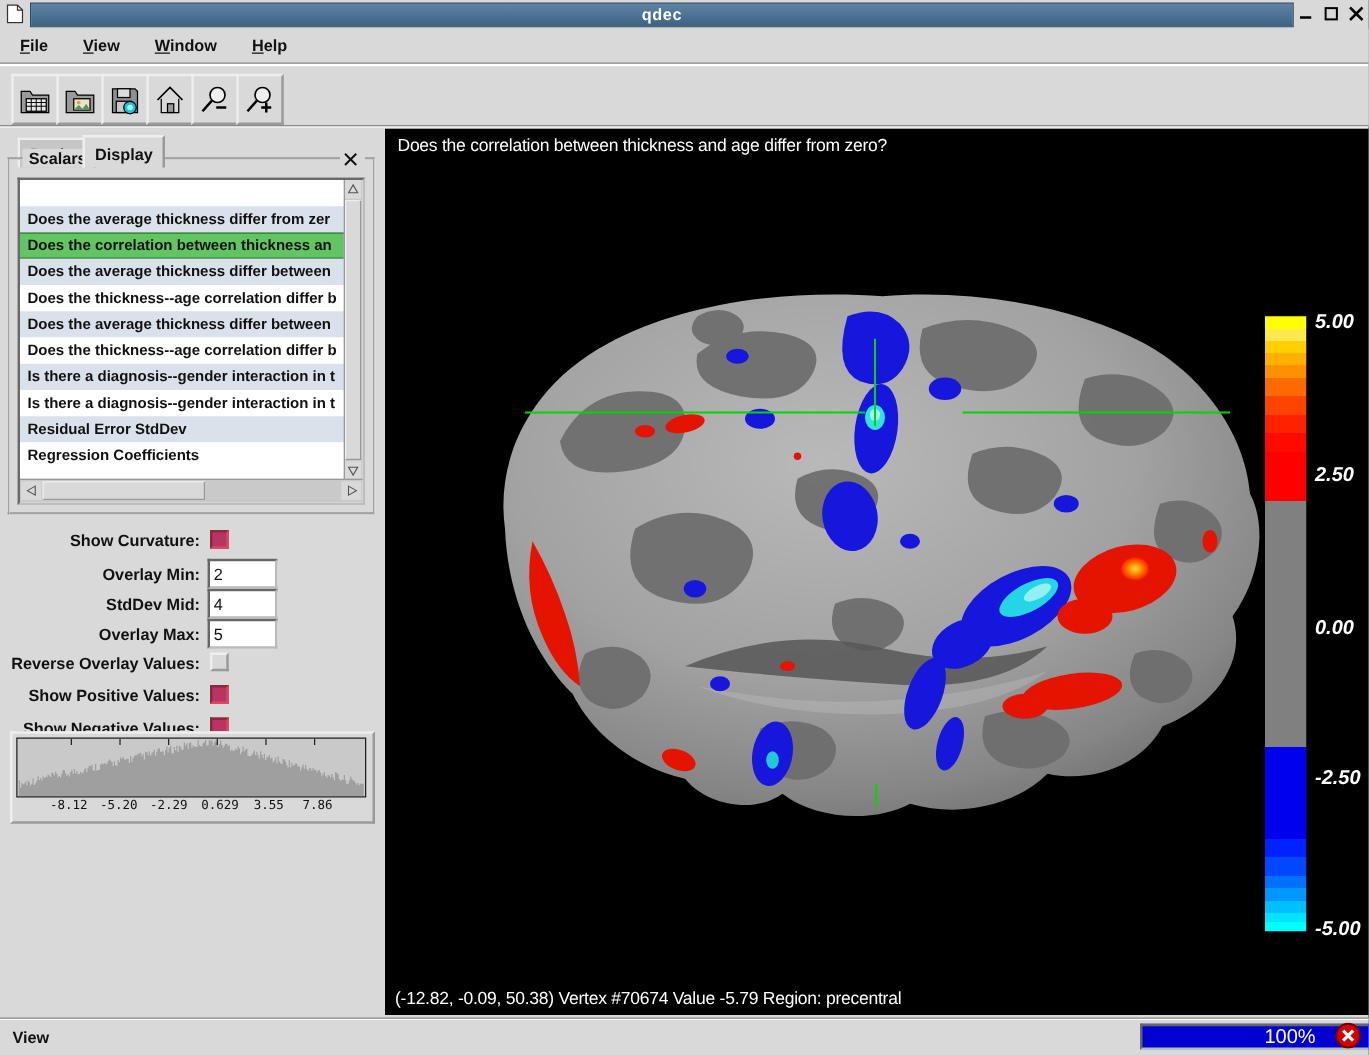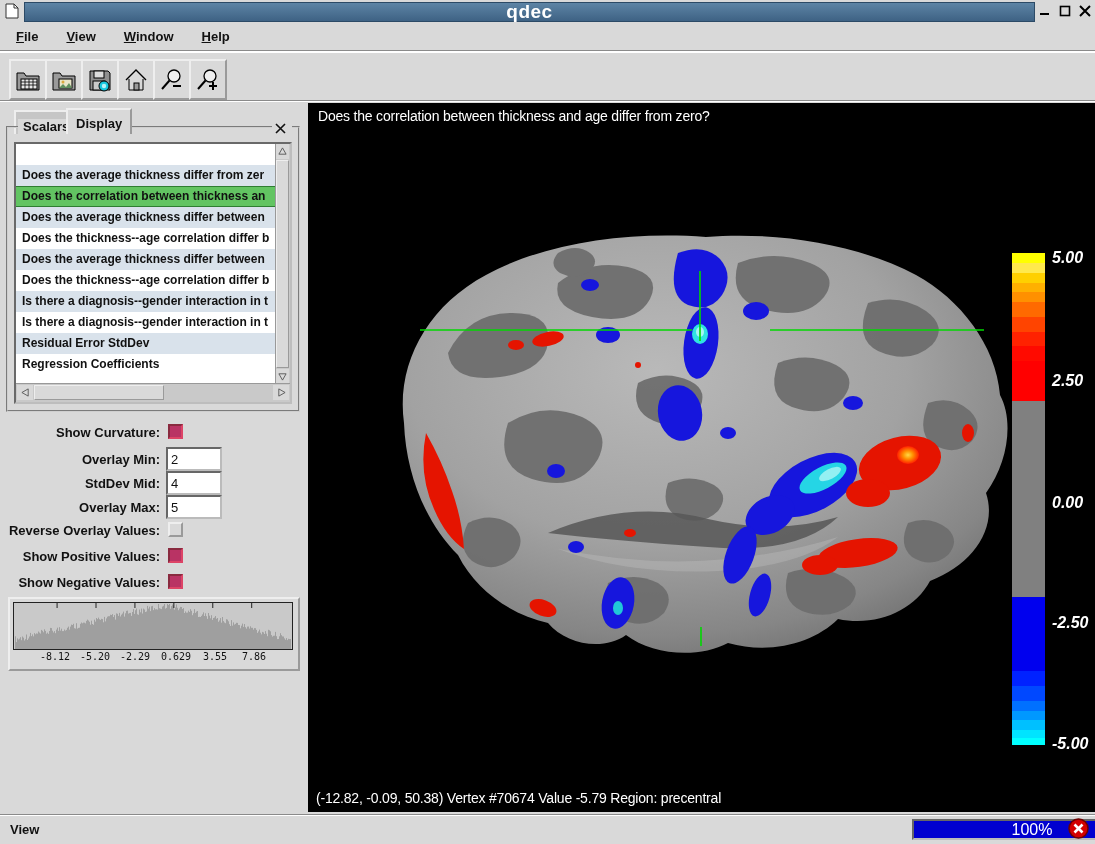--- a/index.html
+++ b/index.html
@@ -3,21 +3,21 @@
 <meta charset="utf-8">
 <style>
   html,body{margin:0;padding:0;background:#555;}
   #app{position:relative;width:1095px;height:844px;background:#d9d9d9;outline:1px solid #1a1a1a;
        font-family:"Liberation Sans",sans-serif;overflow:hidden;}
   
   #titlebar{position:absolute;left:0;top:0;width:1095px;height:22px;background:#d9d9d9;display:flex;align-items:center;}
   #winicon{width:20px;height:20px;margin:1px 2px;display:flex;align-items:center;justify-content:center;}
   #titleblue{flex:1;height:18px;margin-top:1px;background:linear-gradient(#5d84a5,#3e6284);
              border:1px solid #2c4a66;display:flex;align-items:center;justify-content:center;}
-  #titletext{color:#fff;font-weight:bold;font-size:19px;letter-spacing:.5px;}
+  #titletext{color:#fff;font-weight:bold;font-size:13px;letter-spacing:.5px;}
   .winbtn{width:20px;height:20px;display:flex;align-items:center;justify-content:center;cursor:default;}
   
   #menubar{position:absolute;left:0;top:22px;width:1095px;height:29px;background:#d9d9d9;
            border-bottom:1px solid #8a8a8a;box-shadow:0 1px 0 #ffffff;display:flex;align-items:center;padding-left:6px;box-sizing:border-box;}
   .menuitem{display:inline-block;font-weight:bold;font-size:13px;color:#111;padding:4px 10px;margin-right:8px;}
   .menuitem::first-letter{text-decoration:underline;}
   
   #toolbar{position:absolute;left:0;top:52px;width:1095px;height:49px;background:#d9d9d9;
            border-top:1px solid #fff;border-bottom:1px solid #8a8a8a;box-shadow:0 1px 0 #fff;box-sizing:border-box;}
   .toolbtn{position:absolute;top:6px;width:34px;height:37px;background:#d9d9d9;border:2px outset #eee;
@@ -44,21 +44,21 @@
   .hscroll{position:absolute;left:0;right:0;bottom:0;height:18px;background:#c9c9c9;border-top:1px solid #999;}
   .harrow{position:absolute;top:1px;width:16px;height:15px;background:#d9d9d9;display:flex;align-items:center;justify-content:center;}
   .hthumb{position:absolute;left:18px;top:1px;width:130px;height:15px;background:#d9d9d9;border:1px outset #eee;box-sizing:border-box;}
   
   .ctl-label{position:absolute;left:0;width:160px;text-align:right;font-weight:bold;font-size:13px;color:#111;}
   .checkbox{position:absolute;left:168px;width:15px;height:15px;background:#d9d9d9;border:2px outset #eee;box-sizing:border-box;}
   .checkbox.on{background:#b93364;border:2px inset #d46;box-sizing:border-box;}
   .entry{position:absolute;left:166px;width:46px;height:20px;border:2px inset #bbb;background:#fff;
          font-family:"Liberation Sans",sans-serif;font-size:13px;color:#111;padding:0 3px;box-sizing:content-box;}
   
-  #histpanel{position:absolute;left:8px;top:494px;width:288px;height:70px;border:2px outset #eee;background:#d9d9d9;}
+  #histpanel{position:absolute;left:8px;top:482px;width:288px;height:70px;border:2px outset #eee;background:#d9d9d9;}
   #histplot{position:absolute;left:3px;top:3px;width:278px;height:46px;background:#c9c9c9;border:1px solid #222;}
   .histlabel{position:absolute;top:52px;transform:translateX(-50%);font-family:"DejaVu Sans Mono",monospace;
              font-size:10px;color:#111;white-space:nowrap;}
   
   #viewport{position:absolute;left:308px;top:103px;width:787px;height:709px;background:#000;overflow:hidden;}
   #vp-question{position:absolute;left:10px;top:5px;color:#fff;font-size:14px;letter-spacing:-.2px;}
   #vp-status{position:absolute;left:8px;bottom:6px;color:#fff;font-size:14px;letter-spacing:-.2px;}
   #colorbar{position:absolute;left:704px;top:150px;width:33px;height:492px;
     background:linear-gradient(to bottom,
       #ffff00 0 2%, #ffe94d 2% 4%, #ffd000 4% 6%, #ffb000 6% 8%, #ff9000 8% 10%,

